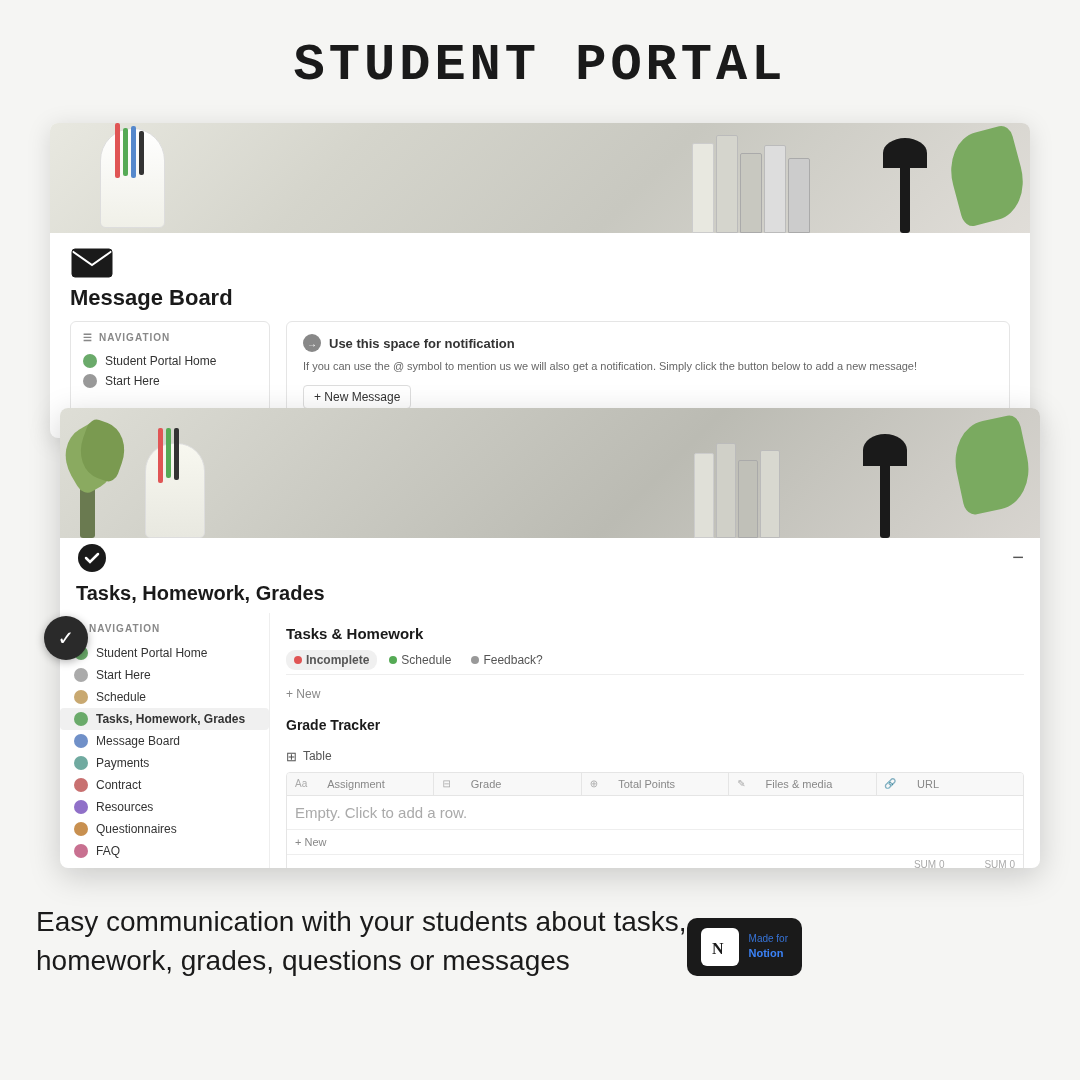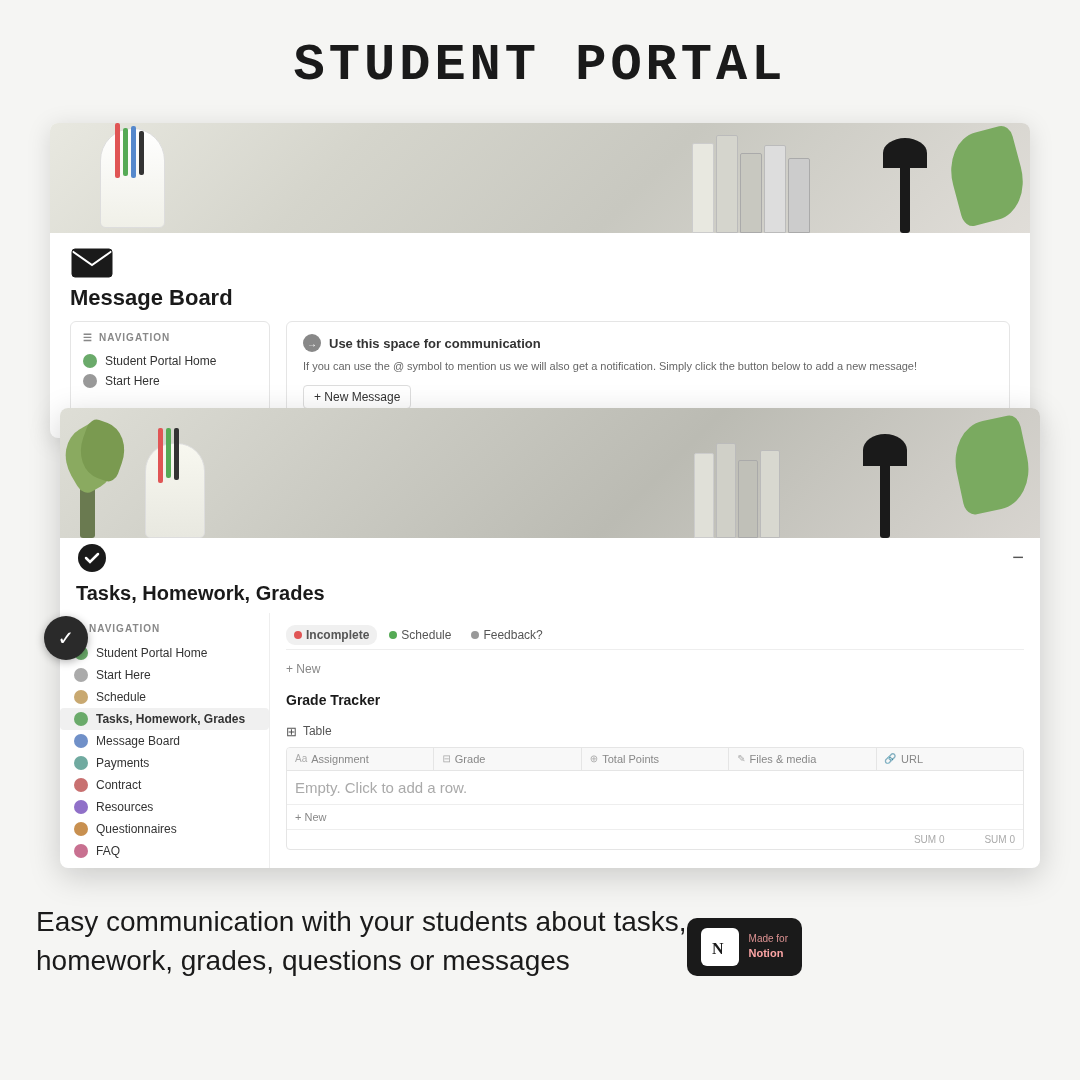--- a/index.html
+++ b/index.html
@@ -333,21 +333,21 @@
       background: #f8f8f8;
       border-bottom: 1px solid #e5e5e5;
     }
     .th {
       font-size: 11px;
       color: #888;
       padding: 5px 8px;
       flex: 1;
       display: flex;
       align-items: center;
-      gap: 4px;
+      gap: 20px;
       border-right: 1px solid #e5e5e5;
     }
     .th:last-child { border-right: none; }
     .th-icon { font-size: 10px; color: #aaa; }
     .empty-row {
       font-size: 15px;
       color: #aaa;
       padding: 8px;
       border-bottom: 1px solid #eee;
     }
@@ -398,21 +398,21 @@
       border-radius: 6px;
       display: flex;
       align-items: center;
       justify-content: center;
       font-size: 22px;
       font-weight: 900;
       color: #1a1a1a;
       font-family: serif;
     }
     .made-for-text {
-      color: #fca5a5;
+      color: #3b82f6;
       font-size: 13px;
       line-height: 1.3;
     }
     .made-for-text span {
       display: block;
       font-size: 10px;
       font-weight: 400;
       opacity: 0.85;
     }
     .made-for-text strong {
@@ -484,21 +484,21 @@
         </div>
         <div class="nav-item">
           <div class="nav-dot2"></div>
           <span>Start Here</span>
         </div>
       </div>
 
       <div class="message-panel">
         <div class="message-header">
           <div class="arrow-icon">→</div>
-          <span>Use this space for communication</span>
+          <span>Use this space for notification</span>
         </div>
         <div class="message-text">If you can use the @ symbol to mention us we will also get a notification. Simply click the button below to add a new message!</div>
         <button class="new-message-btn">
           <span>+ New Message</span>
         </button>
       </div>
     </div>
   </div>
 
   <div class="card2-wrapper">
@@ -584,20 +584,21 @@
             <div class="nav-icon icon-orange"></div>
             <span>Questionnaires</span>
           </div>
           <div class="card2-nav-item">
             <div class="nav-icon icon-pink"></div>
             <span>FAQ</span>
           </div>
         </div>
 
         <div class="card2-main">
+          <div class="section-title">Tasks &amp; Homework</div>
 
           <div class="tabs-row">
             <div class="tab active">
               <div class="tab-dot tab-dot-red"></div>
               <span>Incomplete</span>
             </div>
             <div class="tab">
               <div class="tab-dot tab-dot-green"></div>
               <span>Schedule</span>
             </div>

